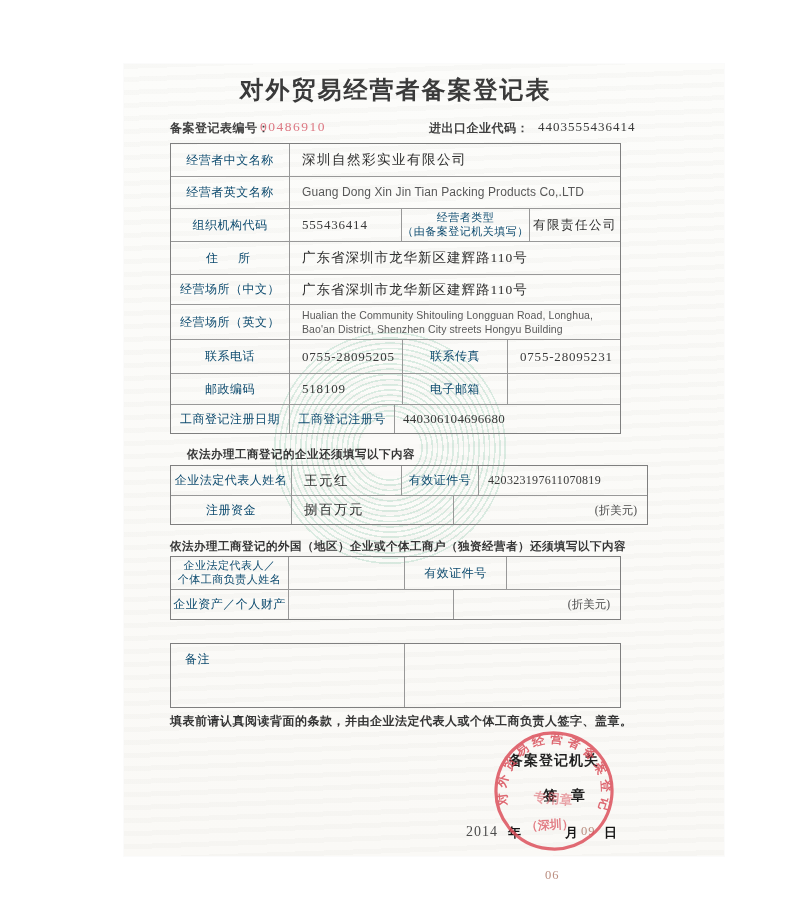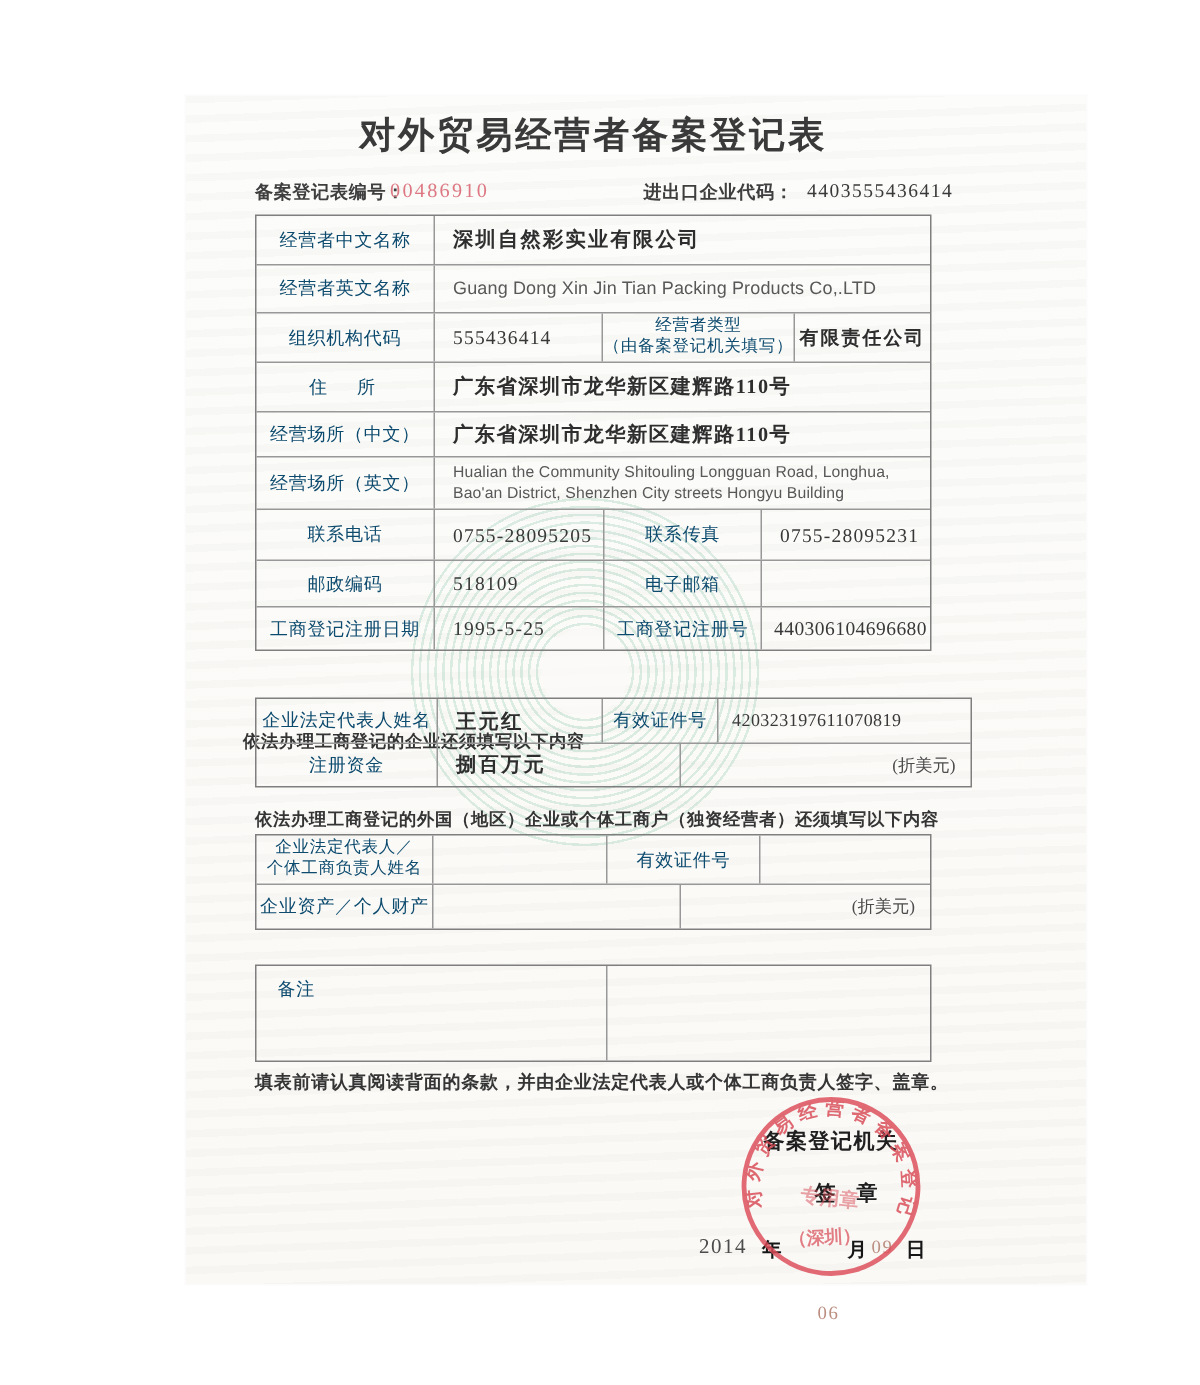--- a/index.html
+++ b/index.html
@@ -39,21 +39,21 @@
   }
   .trow{display:flex;flex:none;border-top:1px solid #989898;box-sizing:border-box;}
   .trow:first-child{border-top:none;}
   .tcell{
     box-sizing:border-box;border-left:1px solid #989898;display:flex;align-items:center;
     justify-content:center;text-align:center;overflow:hidden;min-width:0;
   }
   .tcell:first-child{border-left:none;}
   .lblx{font-size:12px;color:#0c4a6e;letter-spacing:0.5px;line-height:1.25;}
   .val{justify-content:flex-start;text-align:left;padding:0 6px 0 12px;}
-  .val-cn{font-weight:bold;font-size:13.5px;color:#2e2e2e;letter-spacing:1.5px;}
+  .val-cn{font-weight:normal;font-size:13.5px;color:#2e2e2e;letter-spacing:1.5px;}
   .val-num{font-size:13px;color:#383838;letter-spacing:0.8px;}
   .val-en{font-family:"Liberation Sans", sans-serif;font-size:10.5px;color:#585858;line-height:1.35;letter-spacing:0.1px;}
   .usd{justify-content:flex-end;text-align:right;padding:0 10px 0 0;font-size:11.5px;color:#4c4c4c;}
   .grow{flex:1 1 auto;}
   .w118{flex:0 0 118px;} .w112{flex:0 0 112px;} .w128{flex:0 0 128px;}
   .w113{flex:0 0 113px;} .w105{flex:0 0 105px;} .w120{flex:0 0 120px;}
   .w110{flex:0 0 110px;} .w77{flex:0 0 77px;}  .w162{flex:0 0 162px;}
   .w117{flex:0 0 117px;} .w116{flex:0 0 116px;} .w102{flex:0 0 102px;}
   .w165{flex:0 0 165px;} .w233{flex:0 0 233px;}
   .h32{height:32px;} .h33{height:33px;} .h30{height:30px;} .h35{height:35px;}
@@ -123,27 +123,26 @@
       <div class="tcell grow val val-num">0755-28095231</div>
     </div>
     <div class="trow h31">
       <div class="tcell w118 lblx">邮政编码</div>
       <div class="tcell w113 val val-num">518109</div>
       <div class="tcell w105 lblx">电子邮箱</div>
       <div class="tcell grow val val-num"></div>
     </div>
     <div class="trow h29">
       <div class="tcell w118 lblx">工商登记注册日期</div>
-      <div class="tcell w113 val val-num">1995-5-25</div>
       <div class="tcell w105 lblx">工商登记注册号</div>
       <div class="tcell grow val val-num" style="letter-spacing:0.3px;padding-left:8px;">440306104696680</div>
     </div>
   </div>
 
-  <div class="abs section-heading" style="left:162px;top:447px;margin-top:40px;">依法办理工商登记的企业还须填写以下内容</div>
+  <div class="abs section-heading" style="left:187px;top:447px;">依法办理工商登记的企业还须填写以下内容</div>
 
   <div class="tbl" style="left:170px;top:465px;width:478px;">
     <div class="trow h29">
       <div class="tcell w120 lblx">企业法定代表人姓名</div>
       <div class="tcell w110 val val-cn">王元红</div>
       <div class="tcell w77 lblx">有效证件号</div>
       <div class="tcell grow val val-num" style="font-size:12px;letter-spacing:0.3px;padding-left:9px;">420323197611070819</div>
     </div>
     <div class="trow h29">
       <div class="tcell w120 lblx">注册资金</div>

